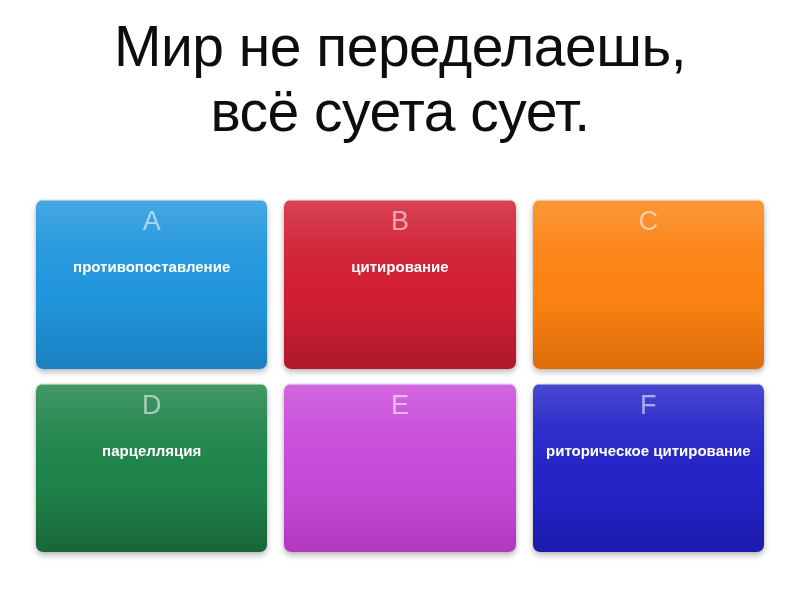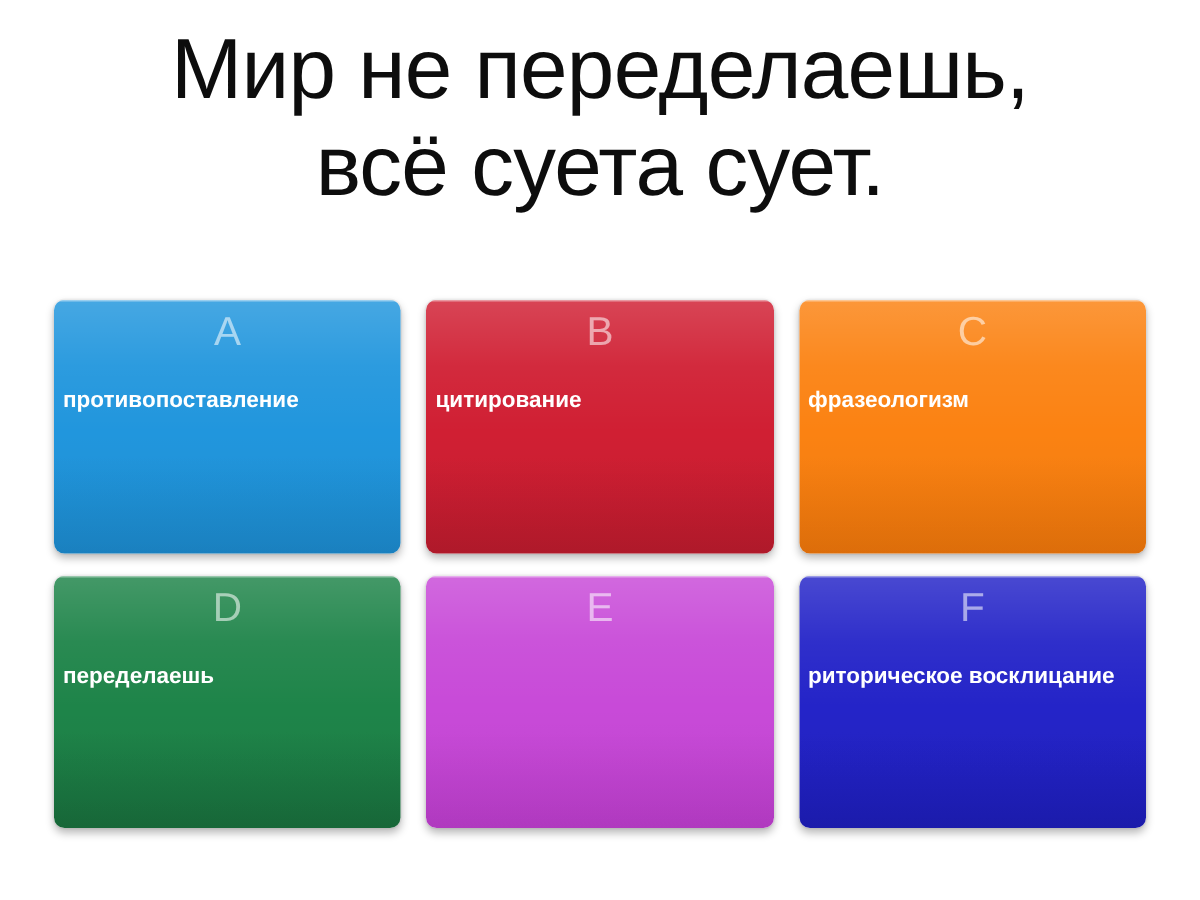--- a/index.html
+++ b/index.html
@@ -95,21 +95,21 @@
     color: rgba(255,255,255,0.56);
     font-family: "Liberation Sans", sans-serif;
     z-index: 2;
   }
 
   .card-label {
     position: absolute;
     left: 6px;
     right: 6px;
     top: 58px;
-    text-align: left;
+    text-align: center;
     font-size: 15px;
     font-weight: 700;
     line-height: 1.22;
     color: #ffffff;
     font-family: "Liberation Sans", sans-serif;
     z-index: 2;
     text-rendering: optimizeLegibility;
   }
 </style>
 </head>
@@ -127,31 +127,30 @@
       <div class="card-label" style="color: rgb(255, 255, 255);">противопоставление</div>
     </div>
 
     <div class="answer-card" style="background: linear-gradient(rgb(208, 31, 51) 0%, rgb(208, 31, 51) 62%, rgb(184, 26, 44) 100%);">
       <div class="card-letter" style="color: rgba(255, 255, 255, 0.56);">B</div>
       <div class="card-label" style="color: rgb(255, 255, 255);">цитирование</div>
     </div>
 
     <div class="answer-card" style="background: linear-gradient(rgb(251, 130, 18) 0%, rgb(251, 130, 18) 62%, rgb(232, 115, 10) 100%);">
       <div class="card-letter" style="color: rgba(255, 255, 255, 0.56);">C</div>
-      <div class="card-label" style="color: rgb(255, 255, 255);">фразеологизм</div>
     </div>
 
     <div class="answer-card" style="background: linear-gradient(rgb(30, 132, 73) 0%, rgb(30, 132, 73) 62%, rgb(24, 108, 59) 100%);">
       <div class="card-letter" style="color: rgba(255, 255, 255, 0.56);">D</div>
-      <div class="card-label" style="color: rgb(255, 255, 255);">переделаешь</div>
+      <div class="card-label" style="color: rgb(255, 255, 255);">парцелляция</div>
     </div>
 
     <div class="answer-card" style="background: linear-gradient(rgb(200, 74, 216) 0%, rgb(200, 74, 216) 62%, rgb(185, 60, 201) 100%);">
       <div class="card-letter" style="color: rgba(255, 255, 255, 0.56);">E</div>
     </div>
 
     <div class="answer-card" style="background: linear-gradient(rgb(36, 36, 200) 0%, rgb(36, 36, 200) 62%, rgb(28, 28, 180) 100%);">
       <div class="card-letter" style="color: rgba(255, 255, 255, 0.56);">F</div>
-      <div class="card-label" style="color: rgb(255, 255, 255);">риторическое восклицание</div>
+      <div class="card-label" style="color: rgb(255, 255, 255);">риторическое цитирование</div>
     </div>
 
   </div>
 </div>
 
 </body></html>

